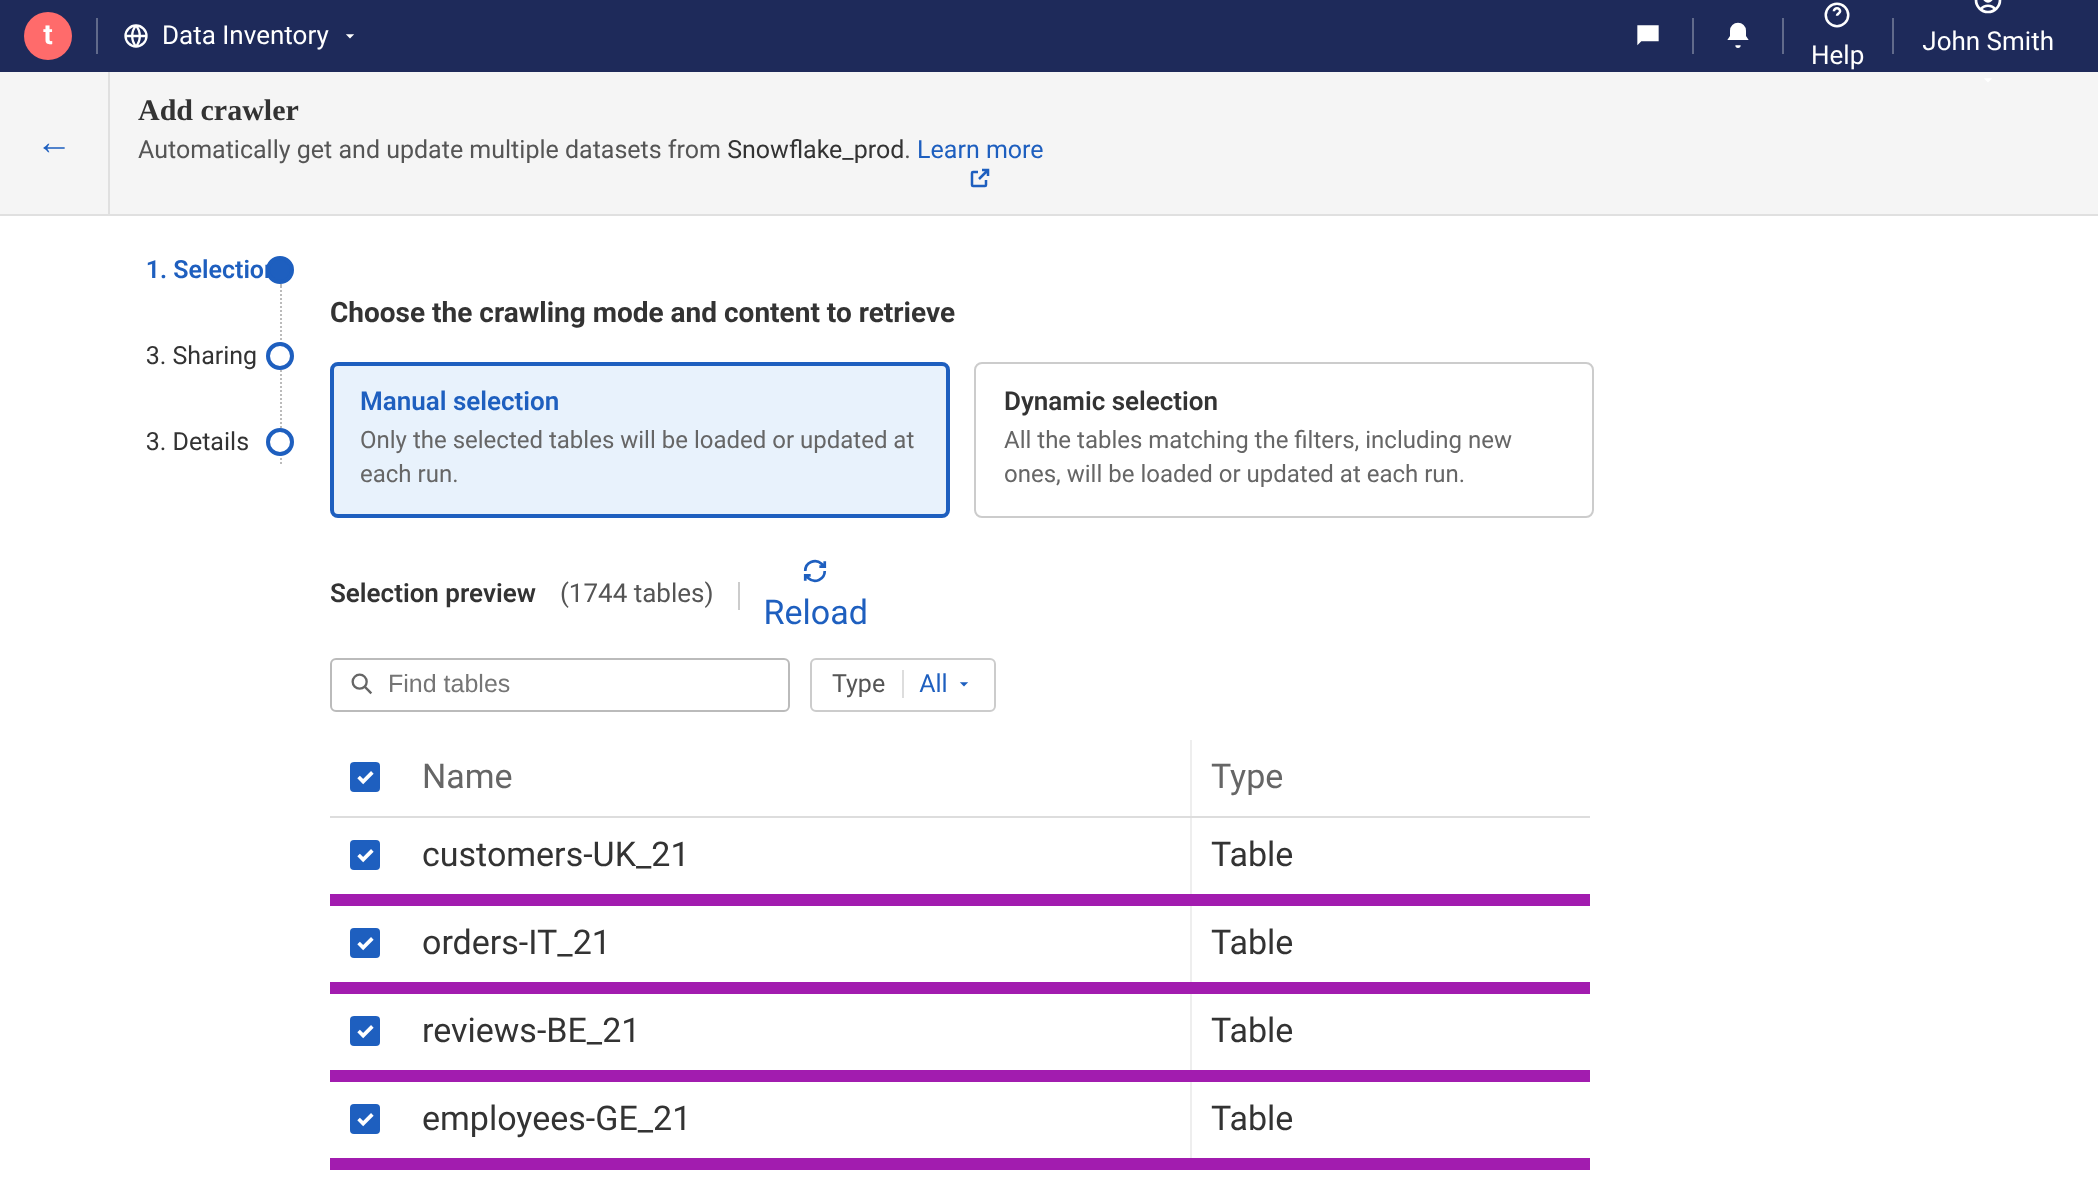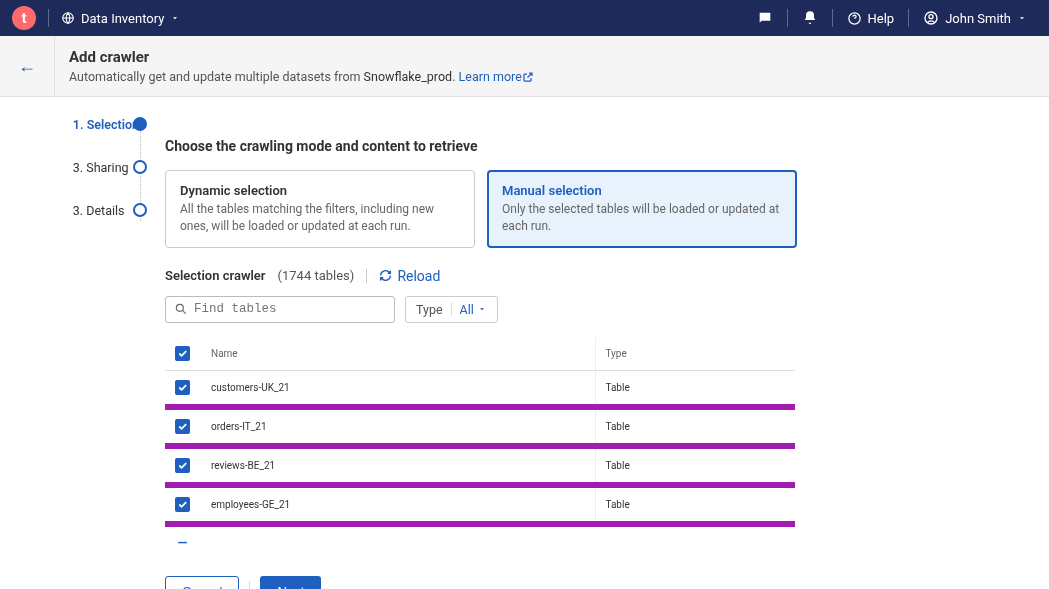--- a/index.html
+++ b/index.html
@@ -5,32 +5,32 @@
 * { margin: 0; padding: 0; box-sizing: border-box; }
 body { font-family: -apple-system, BlinkMacSystemFont, "Segoe UI", Roboto, Arial, sans-serif; font-size: 13px; color: #333; background: #fff; width: 1049px; height: 589px; overflow: hidden; }
 
 
 .navbar { background: #1e2a5a; height: 36px; display: flex; align-items: center; padding: 0 12px; color: #fff; }
 .logo { width: 24px; height: 24px; background: #ff6b6b; border-radius: 50%; display: flex; align-items: center; justify-content: center; font-weight: bold; font-size: 14px; color: #fff; }
 .nav-divider { width: 1px; height: 18px; background: rgba(255,255,255,0.3); margin: 0 12px; }
 .nav-item { display: flex; align-items: center; gap: 6px; font-size: 13px; cursor: pointer; }
 .nav-spacer { flex: 1; }
 .nav-right { display: flex; align-items: center; gap: 0; }
-.nav-icon-btn { padding: 0 10px; cursor: pointer; display: flex; align-items: center; gap: 6px; }
+.nav-icon-btn { padding: 0 10px; cursor: pointer; display: flex; align-items: center; gap: 6px; flex-direction: column; }
 .nav-right .nav-divider { margin: 0 4px; }
 
 
 .subheader { display: flex; background: #f5f5f5; border-bottom: 1px solid #e0e0e0; }
 .back-btn-cell { width: 55px; display: flex; align-items: center; justify-content: center; border-right: 1px solid #e0e0e0; }
 .back-arrow { color: #1e5fbf; font-size: 18px; cursor: pointer; }
 .subheader-content { padding: 12px 14px; }
-.subheader h1 { font-size: 15px; font-weight: 700; margin-bottom: 3px; }
+.subheader h1 { font-size: 15px; font-weight: 700; margin-bottom: 3px; font-family: Liberation Serif, serif; }
 .subheader .desc { font-size: 12.5px; color: #555; }
 .subheader .desc b { font-weight: 400; color: #333; }
-.learn-more { color: #1e5fbf; text-decoration: none; cursor: pointer; display: inline-flex; align-items: center; gap: 0; }
+.learn-more { color: #1e5fbf; text-decoration: none; cursor: pointer; display: inline-flex; align-items: center; gap: 0; flex-direction: column; }
 
 
 .main { display: flex; padding-top: 20px; }
 
 
 .stepper { width: 165px; display: flex; flex-direction: column; align-items: flex-end; padding-right: 0; position: relative; }
 .step { display: flex; align-items: center; gap: 8px; margin-bottom: 28px; font-size: 12.5px; position: relative; padding-right: 26px; }
 .step-label { color: #333; }
 .step.active .step-label { color: #1e5fbf; font-weight: 600; }
 .step-dot { width: 14px; height: 14px; border-radius: 50%; border: 2px solid #1e5fbf; background: #fff; position: absolute; right: 18px; top: 0; }
@@ -45,33 +45,33 @@
 .mode-card { flex: 1; border: 1px solid #ccc; border-radius: 4px; padding: 12px 14px; cursor: pointer; background: #fff; min-height: 70px; max-width: 310px; }
 .mode-card.selected { border: 2px solid #1e5fbf; background: #e8f2fc; padding: 11px 13px; }
 .mode-card-title { font-size: 13px; font-weight: 600; margin-bottom: 3px; }
 .mode-card.selected .mode-card-title { color: #1e5fbf; }
 .mode-card-desc { font-size: 12px; color: #666; line-height: 1.4; }
 
 .preview-header { display: flex; align-items: center; gap: 12px; margin-bottom: 12px; font-size: 13px; }
 .preview-label { font-weight: 600; }
 .preview-count { color: #555; }
 .preview-hdiv { width: 1px; height: 14px; background: #ccc; }
-.reload-btn { color: #1e5fbf; cursor: pointer; display: inline-flex; align-items: center; gap: 5px; font-size: 14px; }
+.reload-btn { color: #1e5fbf; cursor: pointer; display: inline-flex; align-items: center; gap: 5px; font-size: 17px; flex-direction: column; }
 
 .filter-row { display: flex; gap: 10px; margin-bottom: 14px; }
 .search-box { display: flex; align-items: center; border: 1px solid #bbb; border-radius: 3px; padding: 5px 8px; width: 230px; gap: 6px; }
-.search-box input { border: none; outline: none; font-size: 12.5px; flex: 1; background: transparent; font-family: Liberation Mono, monospace; }
+.search-box input { border: none; outline: none; font-size: 12.5px; flex: 1; background: transparent; }
 .type-filter { display: flex; align-items: center; border: 1px solid #ccc; border-radius: 3px; padding: 5px 10px; gap: 8px; font-size: 12.5px; cursor: pointer; }
 .type-filter .type-label { color: #555; }
 .type-filter .type-val { color: #1e5fbf; display: flex; align-items: center; gap: 3px; }
 .type-filter-div { width: 1px; height: 14px; background: #ddd; }
 
 
 .tbl { width: 630px; border-collapse: collapse; }
-.tbl th, .tbl td { text-align: left; padding: 9px 10px; font-size: 10px; }
+.tbl th, .tbl td { text-align: left; padding: 9px 10px; font-size: 17px; }
 .tbl thead th { color: #666; font-weight: 400; border-bottom: 1px solid #ddd; }
 .tbl tbody td { border-bottom: 6px solid #a21caf; }
 .tbl .col-cb { width: 36px; }
 .tbl .col-name { border-right: 1px solid #eee; }
 .tbl thead .col-name, .tbl thead .col-type { }
 .tbl .col-type { width: 200px; }
 .cb { width: 15px; height: 15px; background: #1e5fbf; border-radius: 2px; display: inline-flex; align-items: center; justify-content: center; cursor: pointer; }
 .cb svg { width: 11px; height: 11px; }
 .cb-dash { width: 15px; height: 15px; border-radius: 2px; display: inline-flex; align-items: center; justify-content: center; cursor: pointer; color: #1e5fbf; font-weight: bold; }
 
@@ -171,32 +171,32 @@
           <span class="step-label">3. Details</span>
           <span class="step-dot"></span>
         </div>
       </div>
   </div>
 
   <div class="content">
     <h2>Choose the crawling mode and content to retrieve</h2>
 
     <div class="mode-cards" id="mode-cards">
+        <div class="mode-card selected">
+          <div class="mode-card-title">Manual selection</div>
+          <div class="mode-card-desc">Only the selected tables will be loaded or updated at each run.</div>
+        </div>
         <div class="mode-card">
           <div class="mode-card-title">Dynamic selection</div>
           <div class="mode-card-desc">All the tables matching the filters, including new ones, will be loaded or updated at each run.</div>
         </div>
-        <div class="mode-card selected">
-          <div class="mode-card-title">Manual selection</div>
-          <div class="mode-card-desc">Only the selected tables will be loaded or updated at each run.</div>
-        </div>
       </div>
 
     <div class="preview-header">
-      <span class="preview-label">Selection crawler</span>
+      <span class="preview-label">Selection preview</span>
       <span class="preview-count">(1744 tables)</span>
       <span class="preview-hdiv"></span>
       <span class="reload-btn">
         <svg width="13" height="13" viewBox="0 0 24 24" fill="none" stroke="#1e5fbf" stroke-width="2.5">
             <path d="M3 12a9 9 0 0115-6.7L21 8M21 3v5h-5M21 12a9 9 0 01-15 6.7L3 16M3 21v-5h5"></path>
           </svg>
         <span>Reload</span>
       </span>
     </div>
 

